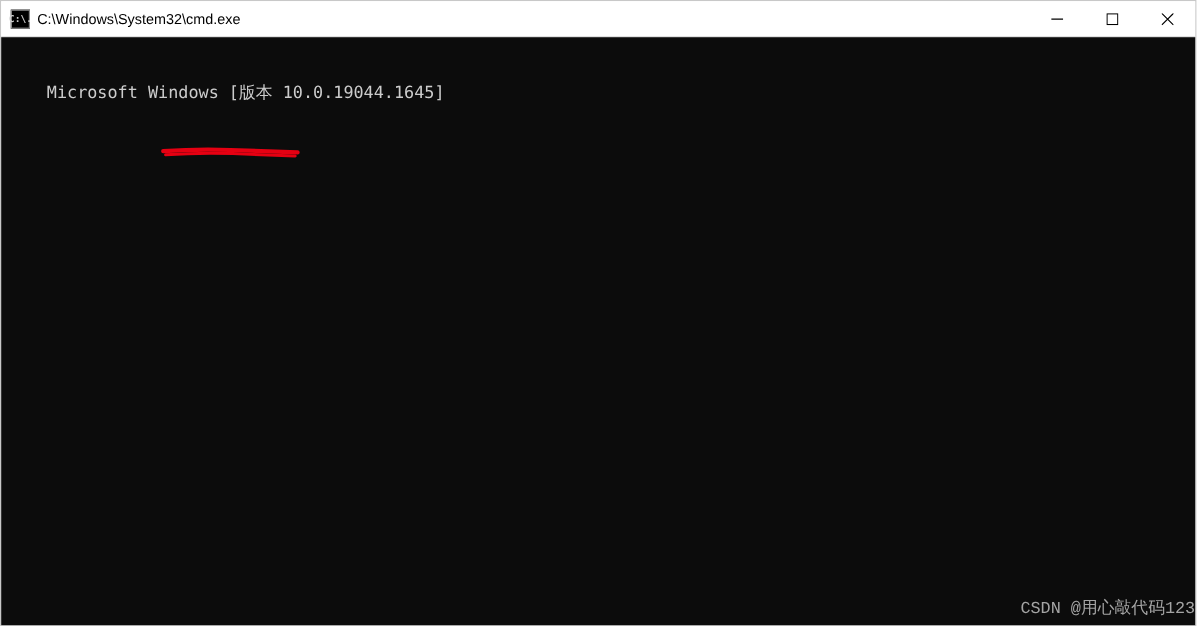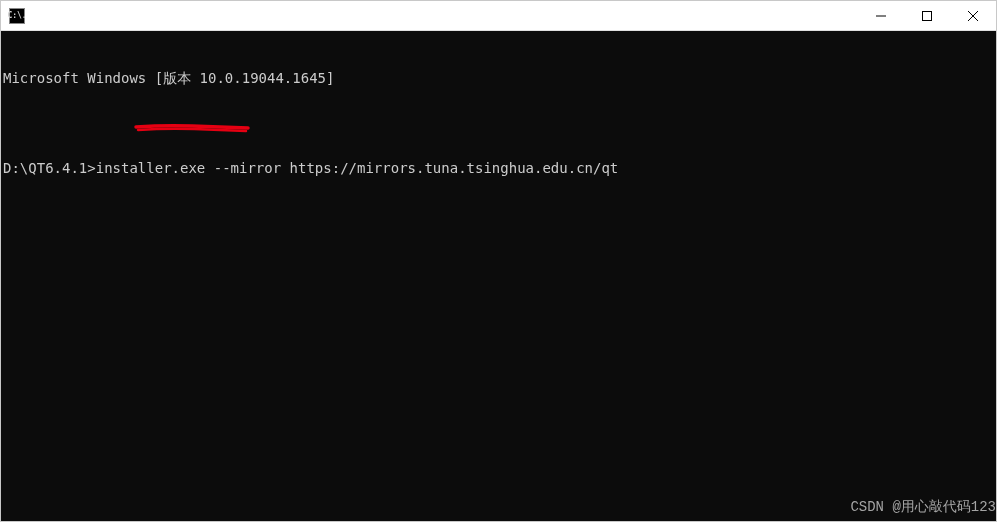--- a/index.html
+++ b/index.html
@@ -81,20 +81,21 @@
       font-family: "NSimSun", "SimSun", "Consolas", monospace;
       font-size: 14px;
       line-height: 18px;
       padding: 2px 0 0 2px;
       white-space: pre;
       overflow: hidden;
       position: relative;
     }
     .terminal-line {
       display: block;
+      margin-left: 36px;
     }
     .underline-annotation {
       position: absolute;
       top: 70px;
       left: 82px;
       width: 116px;
       height: 10px;
       pointer-events: none;
     }
     .underline-annotation svg {
@@ -113,20 +114,21 @@
       z-index: 10;
     }
   </style>
 </head>
 <body>
 
 <div class="window">
   <div class="titlebar">
     <div class="titlebar-left">
       <div class="cmd-icon">C:\.</div>
+      <span class="title-text">C:\Windows\System32\cmd.exe</span>
     </div>
     <div class="titlebar-right">
       <button class="win-btn">
         <svg width="10" height="10" viewBox="0 0 10 10">
             <path d="M0 5 L10 5" stroke="#000" stroke-width="1"></path>
           </svg>
       </button>
       <button class="win-btn">
         <svg width="10" height="10" viewBox="0 0 10 10">
             <rect x="0.5" y="0.5" width="9" height="9" fill="none" stroke="#000" stroke-width="1"></rect>
@@ -135,21 +137,20 @@
       <button class="win-btn close">
         <svg width="10" height="10" viewBox="0 0 10 10">
             <path d="M0 0 L10 10 M10 0 L0 10" stroke="#000" stroke-width="1"></path>
           </svg>
       </button>
     </div>
   </div>
   <div class="terminal">
     <span class="terminal-line">Microsoft Windows [版本 10.0.19044.1645]</span>
     <span class="terminal-line"></span>
-    <span class="terminal-line"><span>D:\QT6.4.1&gt;</span><span>installer.exe --mirror https://mirrors.tuna.tsinghua.edu.cn/qt</span></span>
     <div class="underline-annotation">
       <svg viewBox="0 0 116 10" preserveAspectRatio="none">
         <path d="M2 4 Q 30 2, 58 3 T 114 5" stroke="#e60012" stroke-width="3.5" fill="none" stroke-linecap="round"></path>
         <path d="M4 7 Q 32 5, 60 6 T 112 8" stroke="#e60012" stroke-width="2.5" fill="none" stroke-linecap="round"></path>
       </svg>
     </div>
   </div>
 </div>
 
 <div class="watermark">CSDN @用心敲代码123</div>

